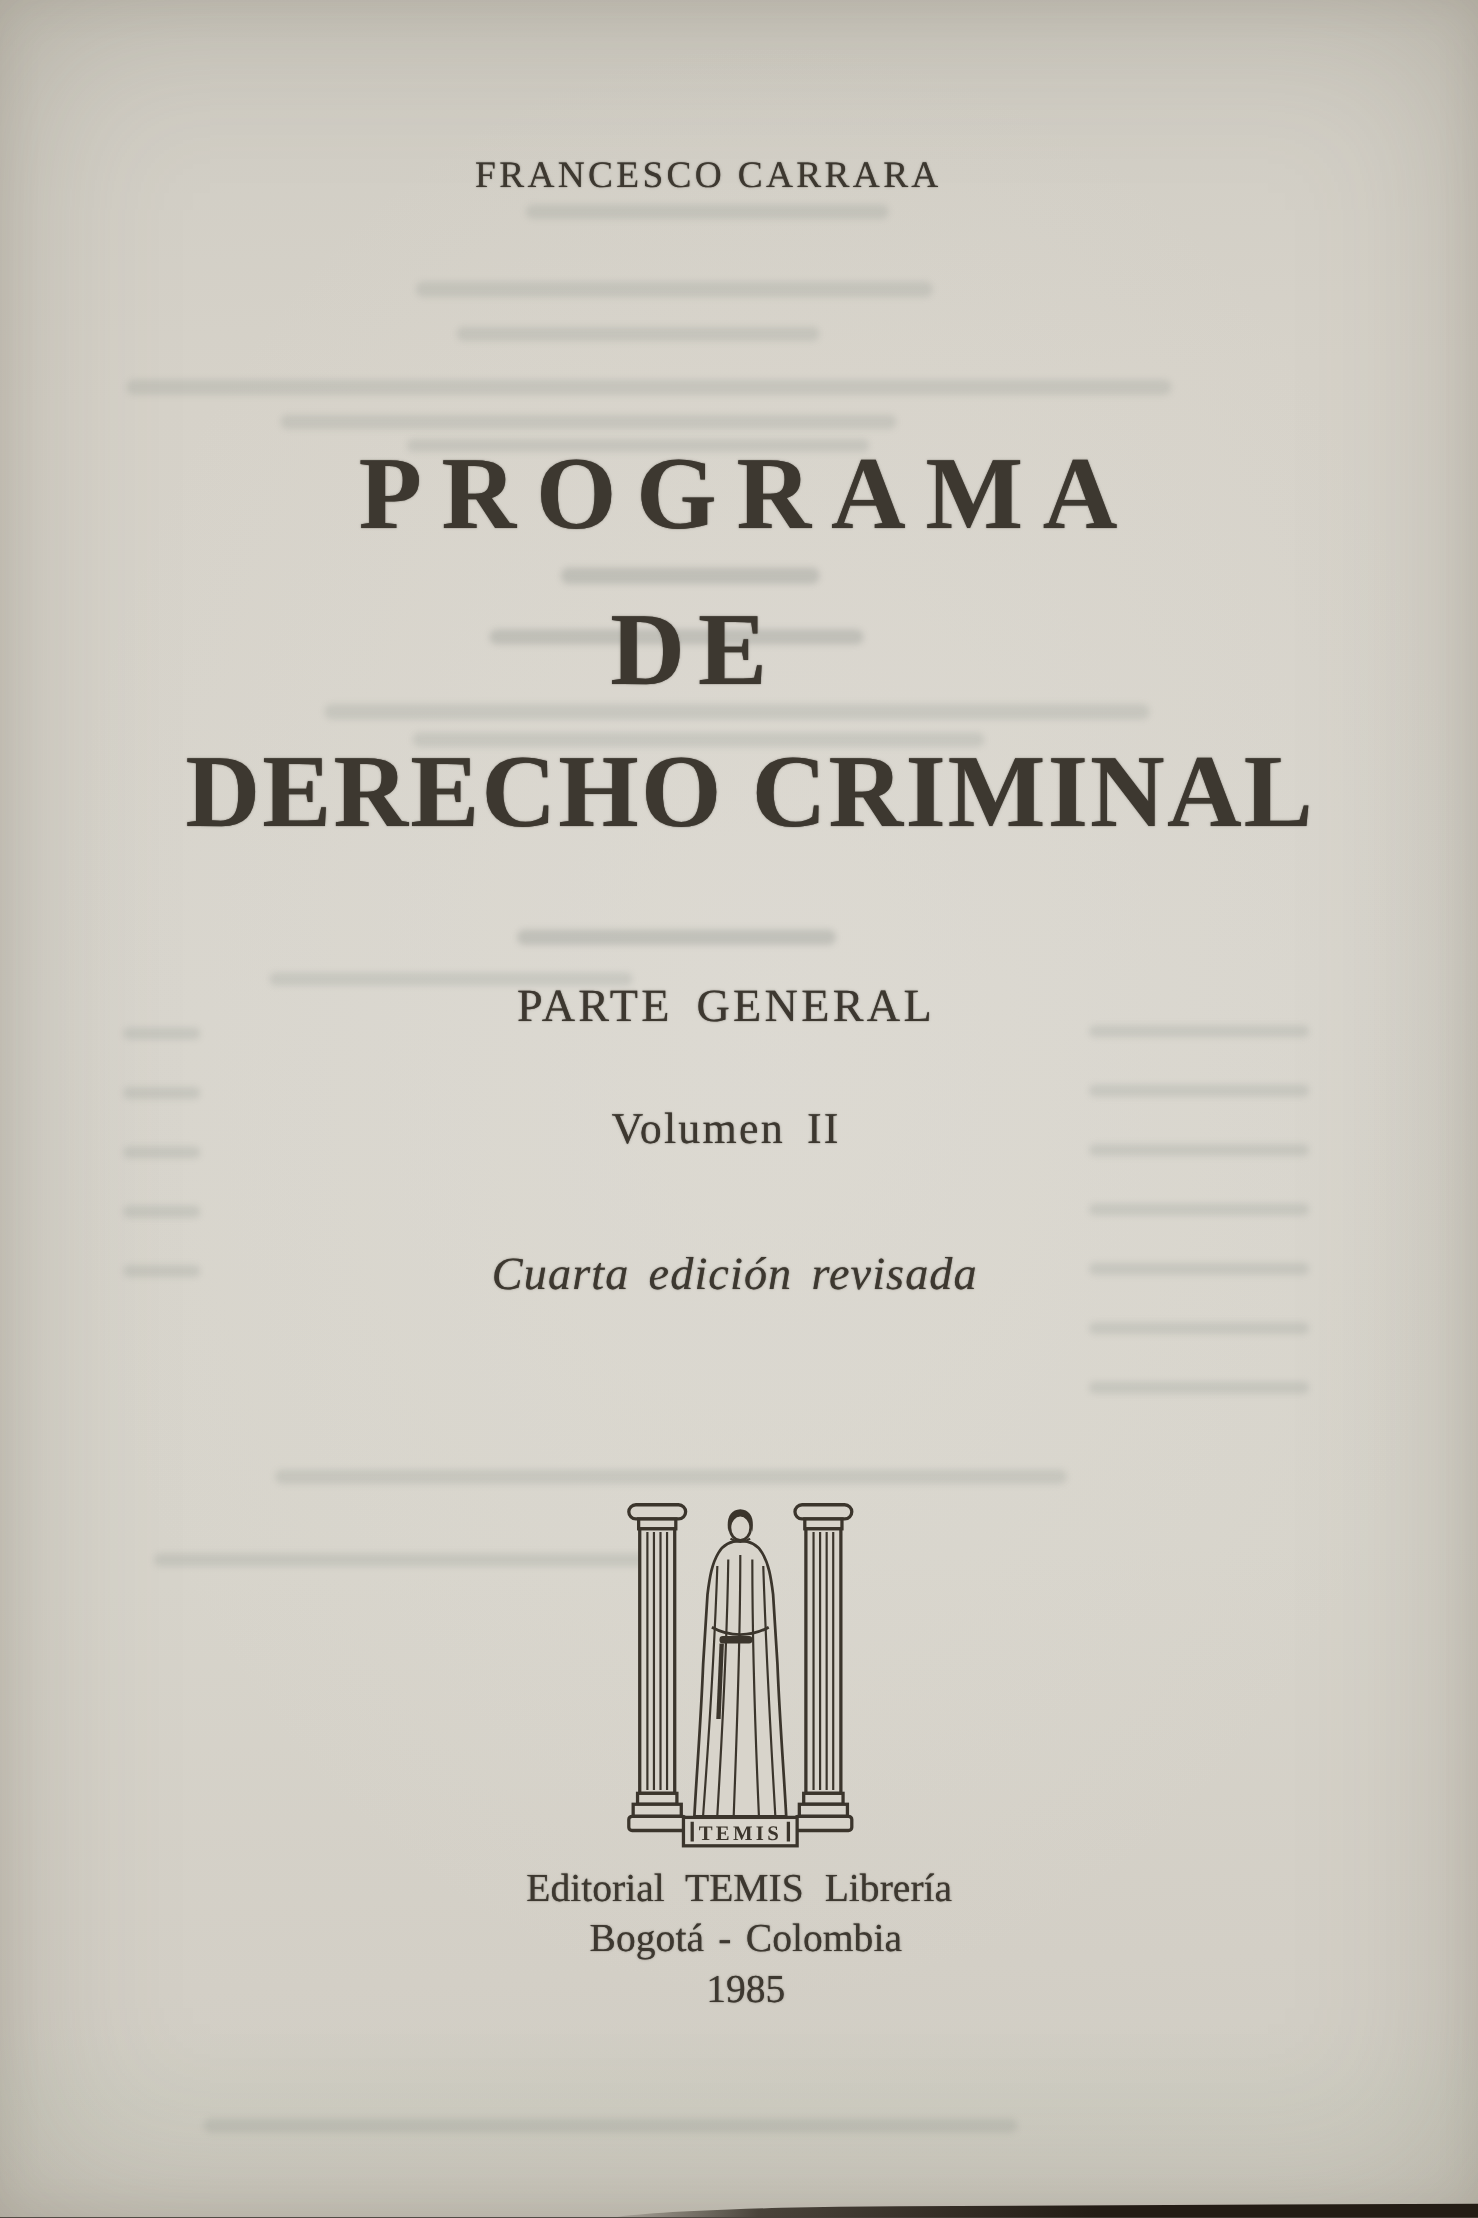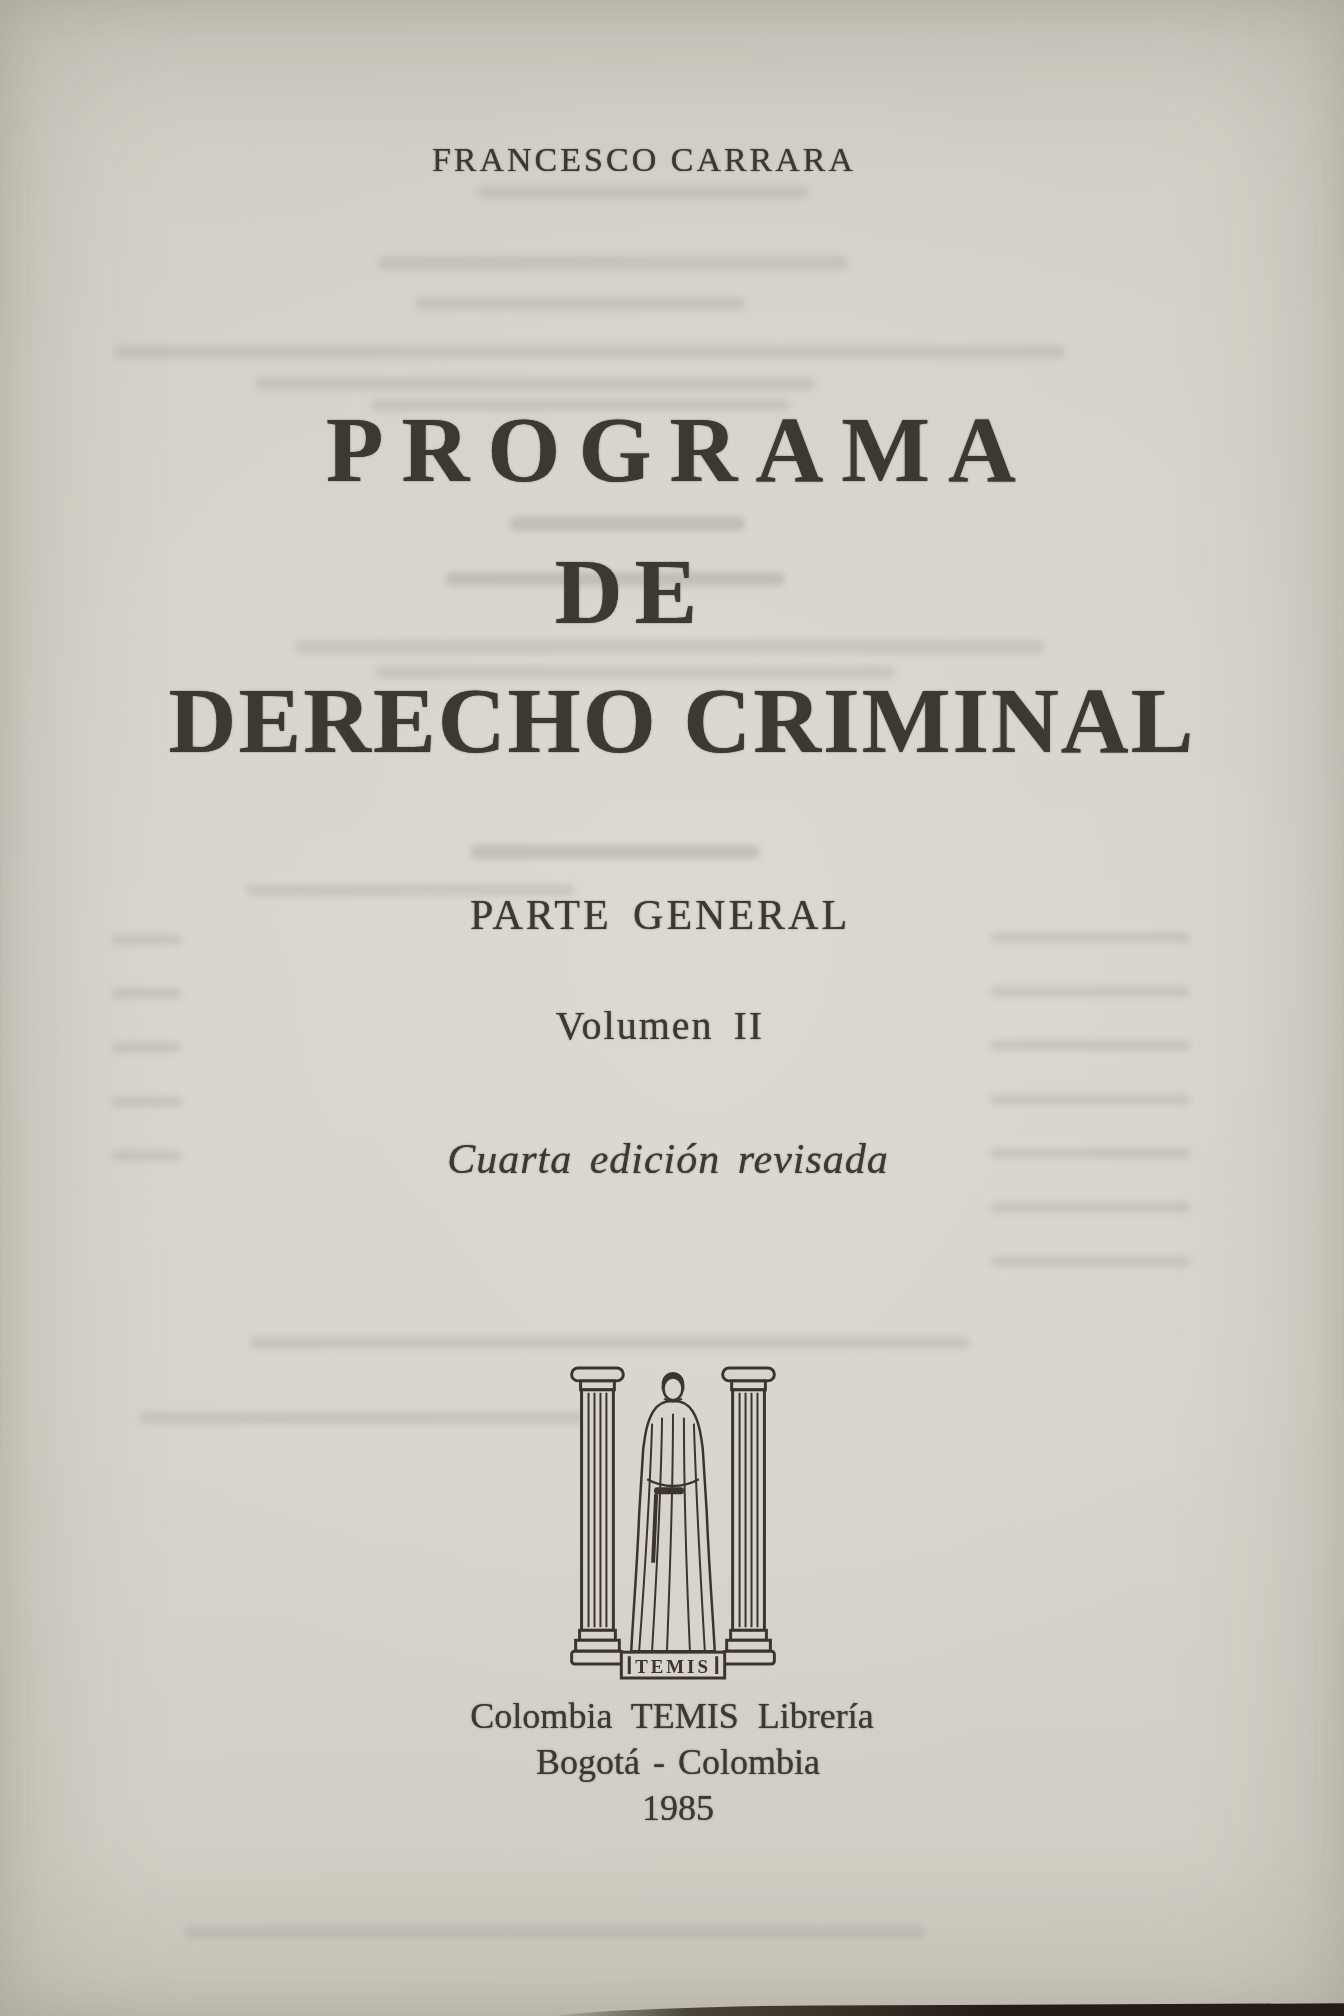--- a/index.html
+++ b/index.html
@@ -126,20 +126,20 @@
       <path stroke-width="2" d="M96 37 Q105 43 114 37"></path>
     </g>
 
     <g>
       <rect x="53" y="292" width="104" height="26" fill="#d8d4cb" stroke="#3b352c" stroke-width="3"></rect>
       <path d="M61 296 V314 M149 296 V314" stroke="#3b352c" stroke-width="3"></path>
       <text x="105" y="313" text-anchor="middle" font-size="19" font-weight="bold" font-family="Liberation Serif, serif" letter-spacing="3" fill="#3b352c">TEMIS</text>
     </g>
   </svg>
 
-  <div class="line imprint1">Colombia TEMIS Librería</div>
+  <div class="line imprint1">Editorial TEMIS Librería</div>
   <div class="line imprint2">Bogotá - Colombia</div>
   <div class="line imprint3">1985</div>
 
   <div class="green-band"></div>
   <div class="corner-shadow"></div>
   <div class="bottom-edge"></div>
 </div>
 
 </body></html>

